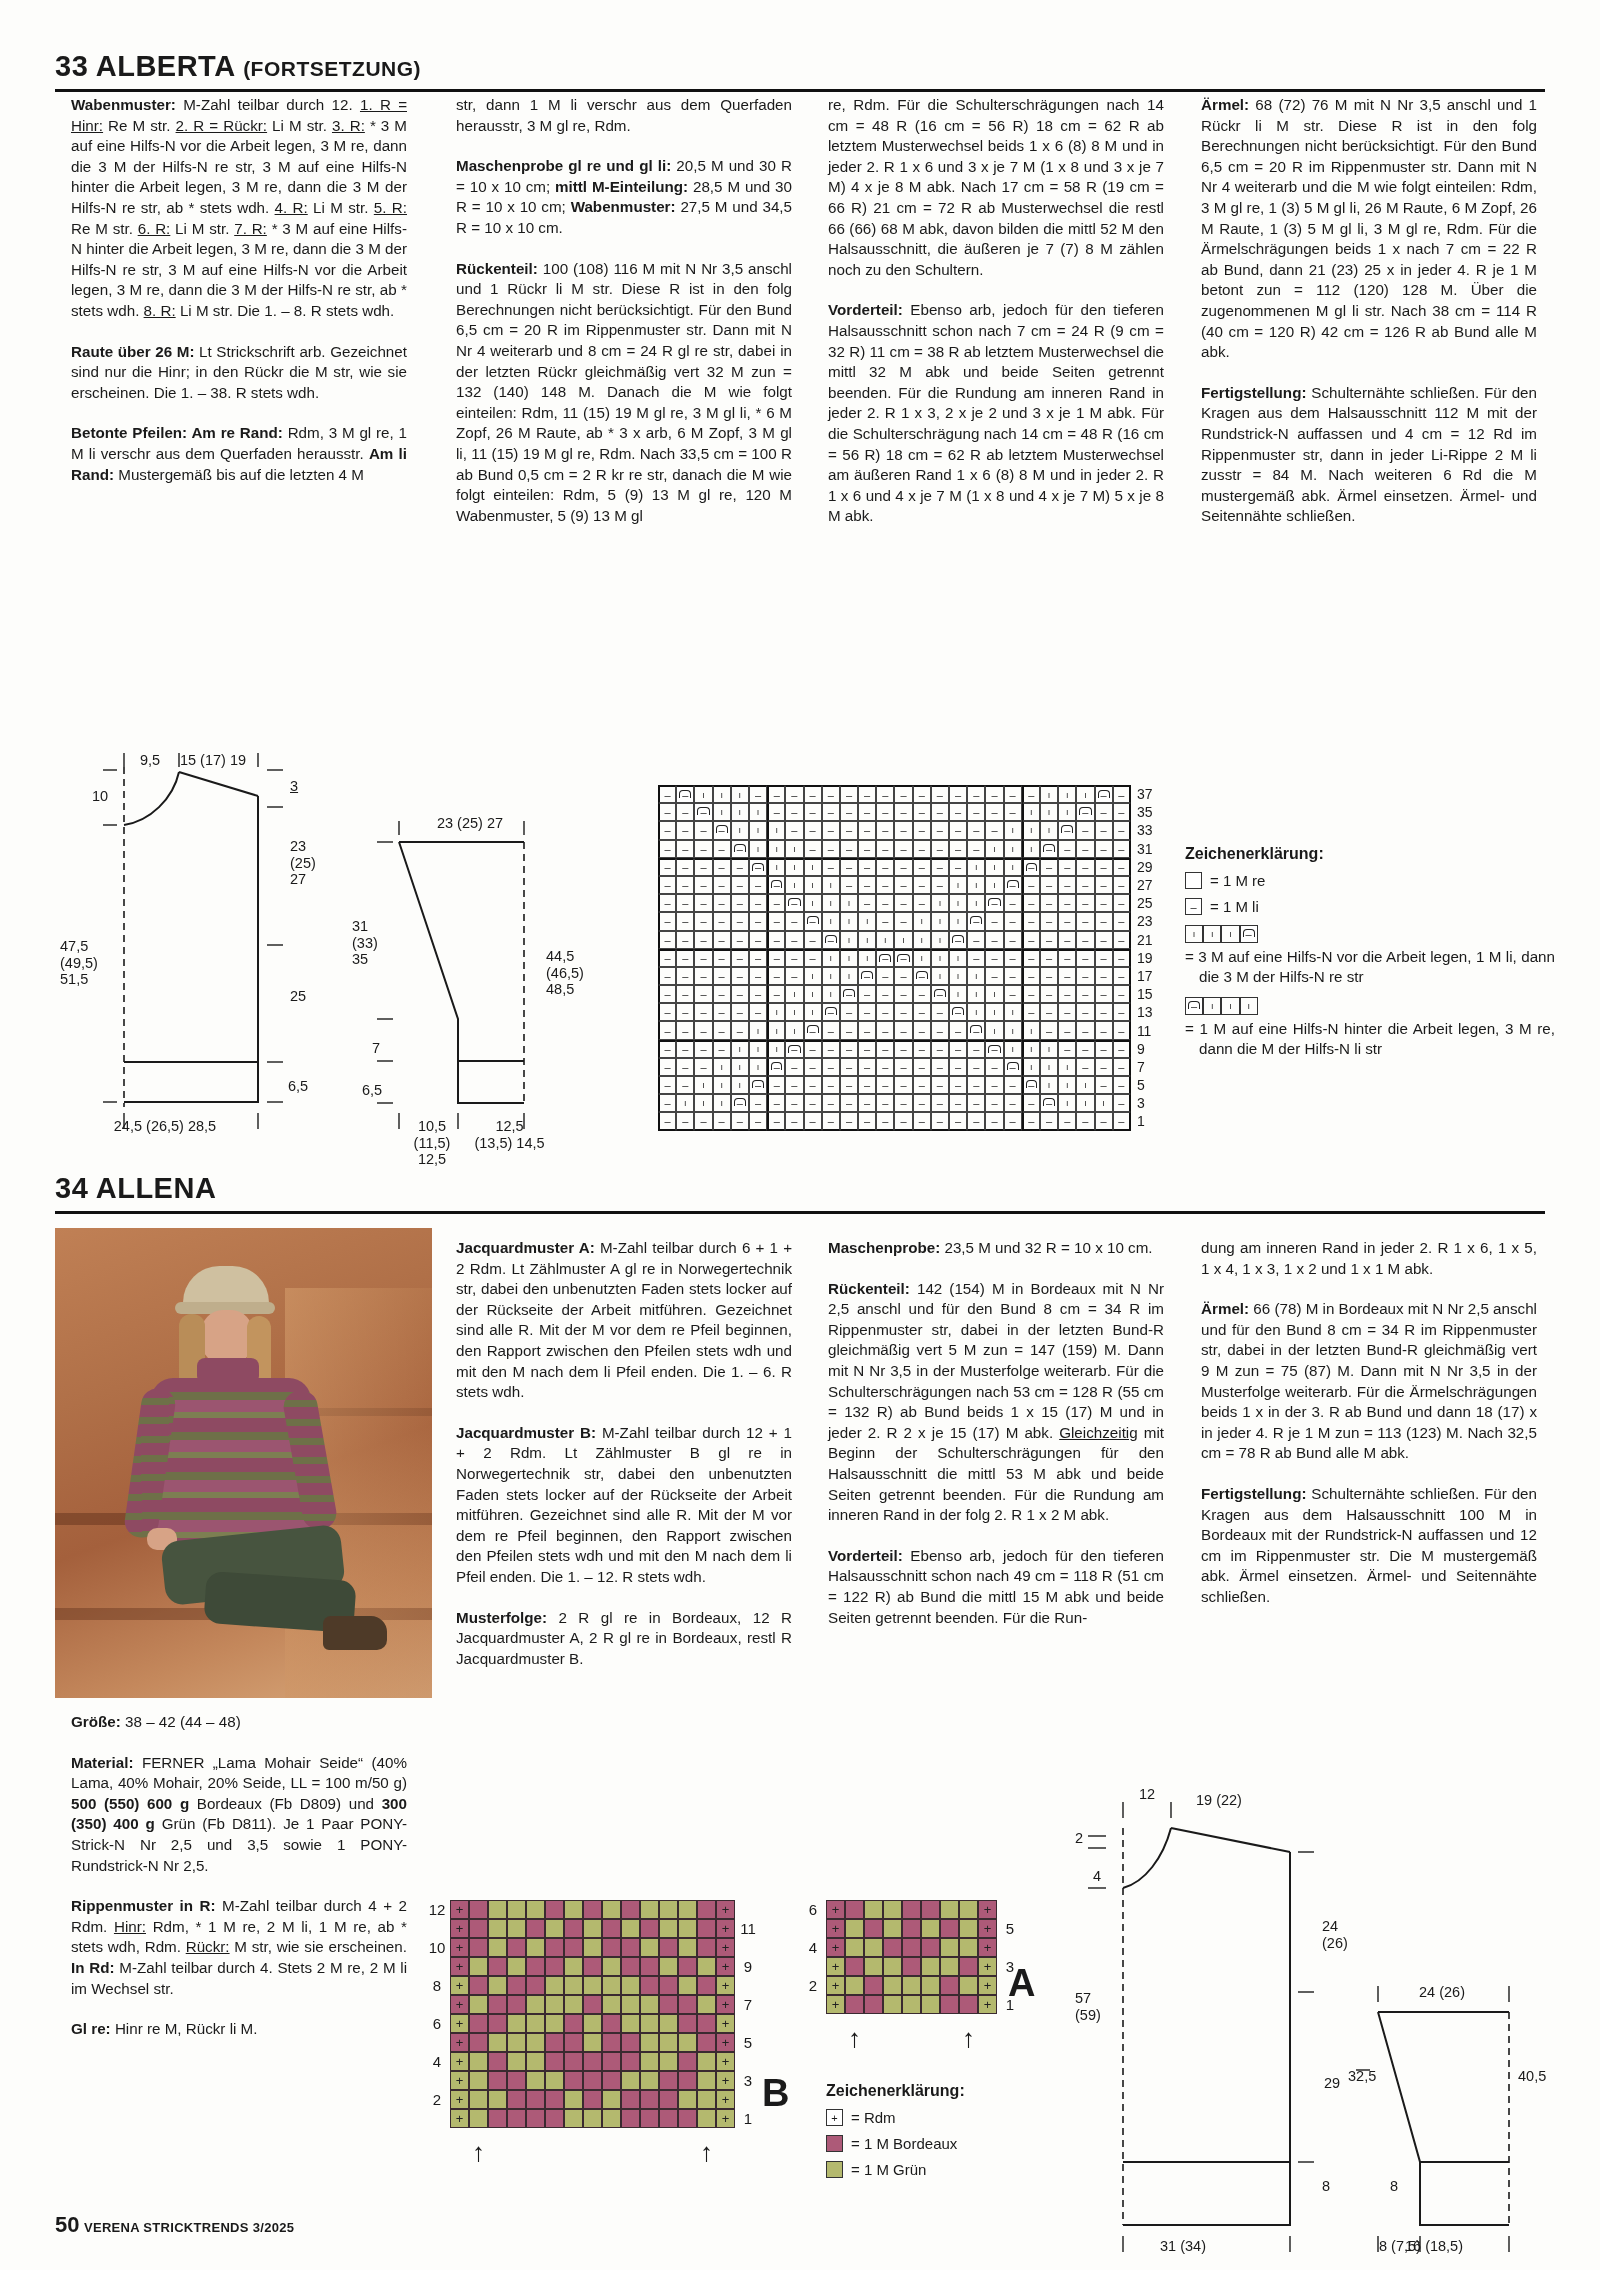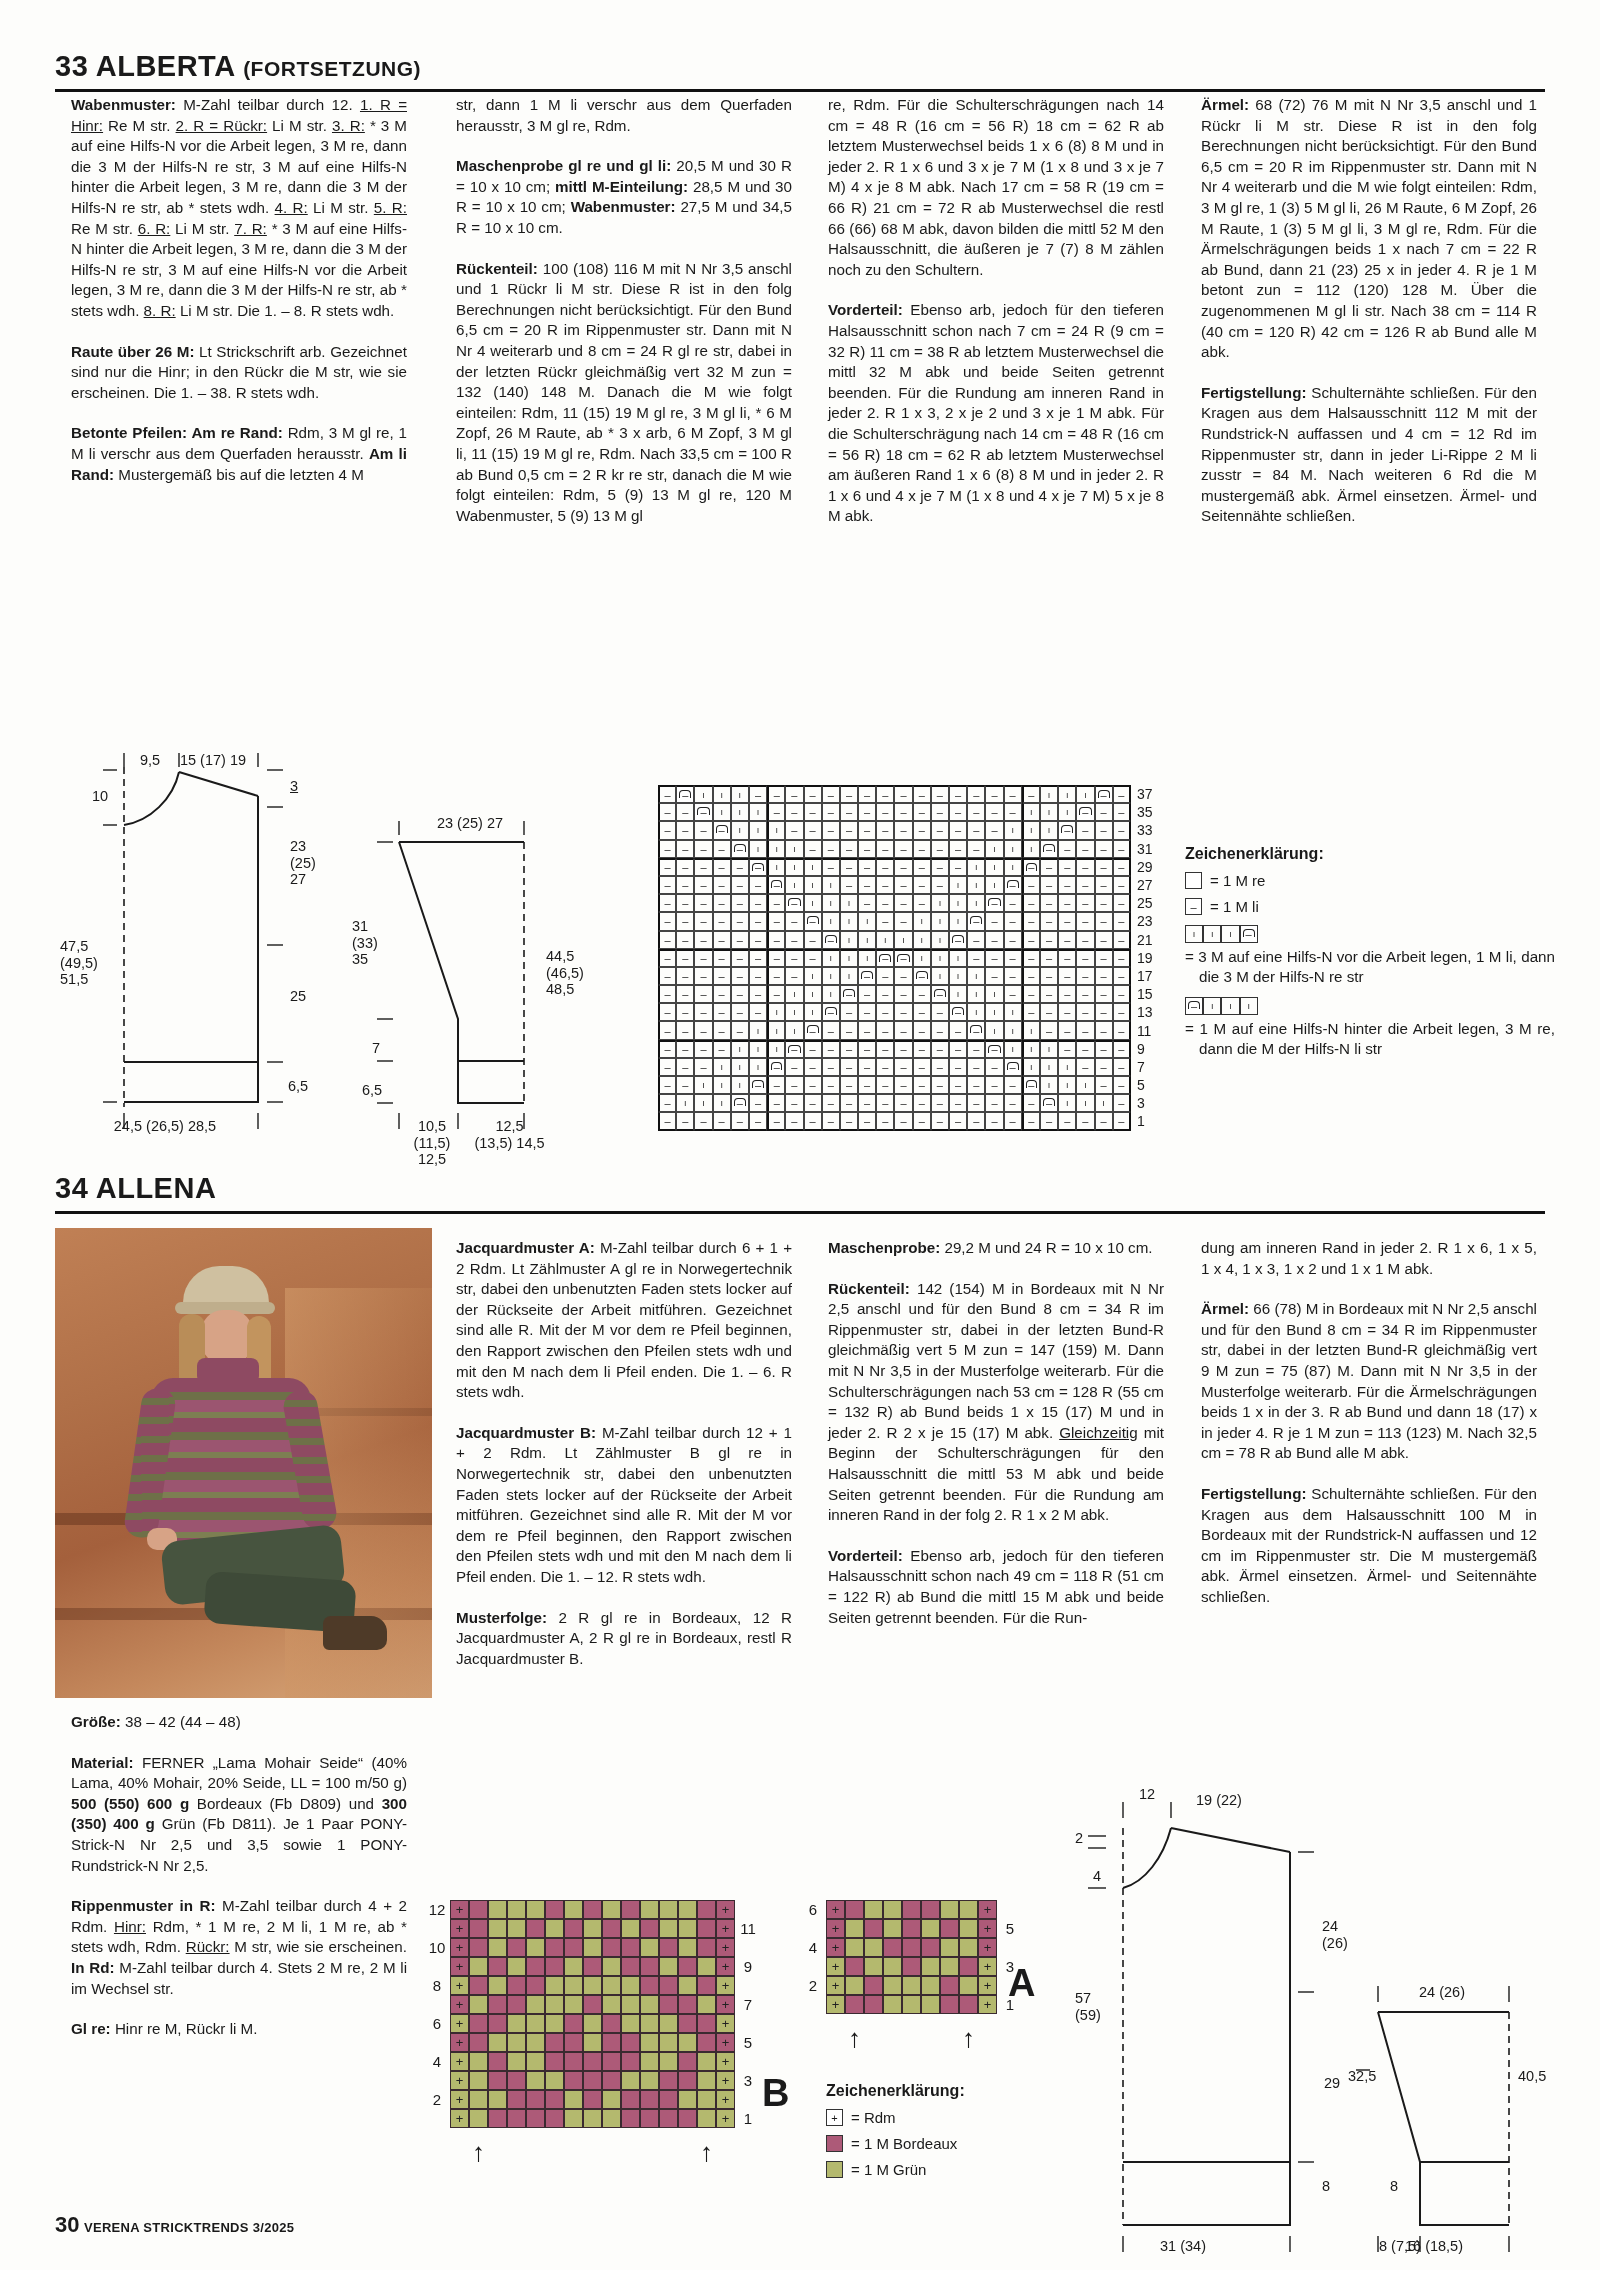--- a/index.html
+++ b/index.html
@@ -773,21 +773,21 @@
       <p><span class="b">Material:</span><span> FERNER „Lama Mohair Seide“ (40% Lama, 40% Mohair, 20% Seide, LL = 100 m/50 g) </span><span class="b">500 (550) 600 g</span><span> Bordeaux (Fb D809) und </span><span class="b">300 (350) 400 g</span><span> Grün (Fb D811). Je 1 Paar PONY-Strick-N Nr 2,5 und 3,5 sowie 1 PONY-Rundstrick-N Nr 2,5.</span></p>
       <p><span class="b">Rippenmuster in R:</span><span> M-Zahl teilbar durch 4 + 2 Rdm. </span><span class="u">Hinr:</span><span> Rdm, * 1 M re, 2 M li, 1 M re, ab * stets wdh, Rdm. </span><span class="u">Rückr:</span><span> M str, wie sie erscheinen. </span><span class="b">In Rd:</span><span> M-Zahl teilbar durch 4. Stets 2 M re, 2 M li im Wechsel str.</span></p>
       <p><span class="b">Gl re:</span><span> Hinr re M, Rückr li M.</span></p>
     </div>
   <div class="col" style="left:440px;top:1238px;">
       <p><span class="b">Jacquardmuster A:</span><span> M-Zahl teilbar durch 6 + 1 + 2 Rdm. Lt Zählmuster A gl re in Norwegertechnik str, dabei den unbenutzten Faden stets locker auf der Rückseite der Arbeit mitführen. Gezeichnet sind alle R. Mit der M vor dem re Pfeil beginnen, den Rapport zwischen den Pfeilen stets wdh und mit den M nach dem li Pfeil enden. Die 1. – 6. R stets wdh.</span></p>
       <p><span class="b">Jacquardmuster B:</span><span> M-Zahl teilbar durch 12 + 1 + 2 Rdm. Lt Zählmuster B gl re in Norwegertechnik str, dabei den unbenutzten Faden stets locker auf der Rückseite der Arbeit mitführen. Gezeichnet sind alle R. Mit der M vor dem re Pfeil beginnen, den Rapport zwischen den Pfeilen stets wdh und mit den M nach dem li Pfeil enden. Die 1. – 12. R stets wdh.</span></p>
       <p><span class="b">Musterfolge:</span><span> 2 R gl re in Bordeaux, 12 R Jacquardmuster A, 2 R gl re in Bordeaux, restl R Jacquardmuster B.</span></p>
     </div>
   <div class="col" style="left:812px;top:1238px;">
-      <p><span class="b">Maschenprobe:</span><span> 29,2 M und 24 R = 10 x 10 cm.</span></p>
+      <p><span class="b">Maschenprobe:</span><span> 23,5 M und 32 R = 10 x 10 cm.</span></p>
       <p><span class="b">Rückenteil:</span><span> 142 (154) M in Bordeaux mit N Nr 2,5 anschl und für den Bund 8 cm = 34 R im Rippenmuster str, dabei in der letzten Bund-R gleichmäßig vert 5 M zun = 147 (159) M. Dann mit N Nr 3,5 in der Musterfolge weiterarb. Für die Schulterschrägungen nach 53 cm = 128 R (55 cm = 132 R) ab Bund beids 1 x 15 (17) M und in jeder 2. R 2 x je 15 (17) M abk. </span><span class="u">Gleichzeitig</span><span> mit Beginn der Schulterschrägungen für den Halsausschnitt die mittl 53 M abk und beide Seiten getrennt beenden. Für die Rundung am inneren Rand in der folg 2. R 1 x 2 M abk.</span></p>
       <p><span class="b">Vorderteil:</span><span> Ebenso arb, jedoch für den tieferen Halsausschnitt schon nach 49 cm = 118 R (51 cm = 122 R) ab Bund die mittl 15 M abk und beide Seiten getrennt beenden. Für die Run-</span></p>
     </div>
   <div class="col" style="left:1185px;top:1238px;">
       <p><span>dung am inneren Rand in jeder 2. R 1 x 6, 1 x 5, 1 x 4, 1 x 3, 1 x 2 und 1 x 1 M abk.</span></p>
       <p><span class="b">Ärmel:</span><span> 66 (78) M in Bordeaux mit N Nr 2,5 anschl und für den Bund 8 cm = 34 R im Rippenmuster str, dabei in der letzten Bund-R gleichmäßig vert 9 M zun = 75 (87) M. Dann mit N Nr 3,5 in der Musterfolge weiterarb. Für die Ärmelschrägungen beids 1 x in der 3. R ab Bund und dann 18 (17) x in jeder 4. R je 1 M zun = 113 (123) M. Nach 32,5 cm = 78 R ab Bund alle M abk.</span></p>
       <p><span class="b">Fertigstellung:</span><span> Schulternähte schließen. Für den Kragen aus dem Halsausschnitt 100 M in Bordeaux mit der Rundstrick-N auffassen und 12 cm im Rippenmuster str. Die M mustergemäß abk. Ärmel einsetzen. Ärmel- und Seitennähte schließen.</span></p>
     </div>
 
   <div class="abs" id="chartB" style="left:424px;top:1900px;">
@@ -1199,17 +1199,17 @@
   <div class="sch-label" style="left:1322px;top:2178px;">8</div>
   <div class="sch-label ctr" style="left:1128px;top:2238px;width:110px;">31 (34)</div>
   <div class="sch-label ctr" style="left:1382px;top:1984px;width:120px;">24 (26)</div>
   <div class="sch-label" style="left:1348px;top:2068px;">32,5</div>
   <div class="sch-label" style="left:1390px;top:2178px;">8</div>
   <div class="sch-label" style="left:1518px;top:2068px;">40,5</div>
   <div class="sch-label ctr" style="left:1372px;top:2238px;width:56px;">8 (7,5)</div>
   <div class="sch-label ctr" style="left:1389px;top:2238px;width:90px;">16 (18,5)</div>
 
   <div id="footer" class="abs">
-    <span class="num">30</span>
+    <span class="num">50</span>
     <span class="mag">VERENA STRICKTRENDS 3/2025</span>
   </div>
 
 </div>
 
 </body></html>

